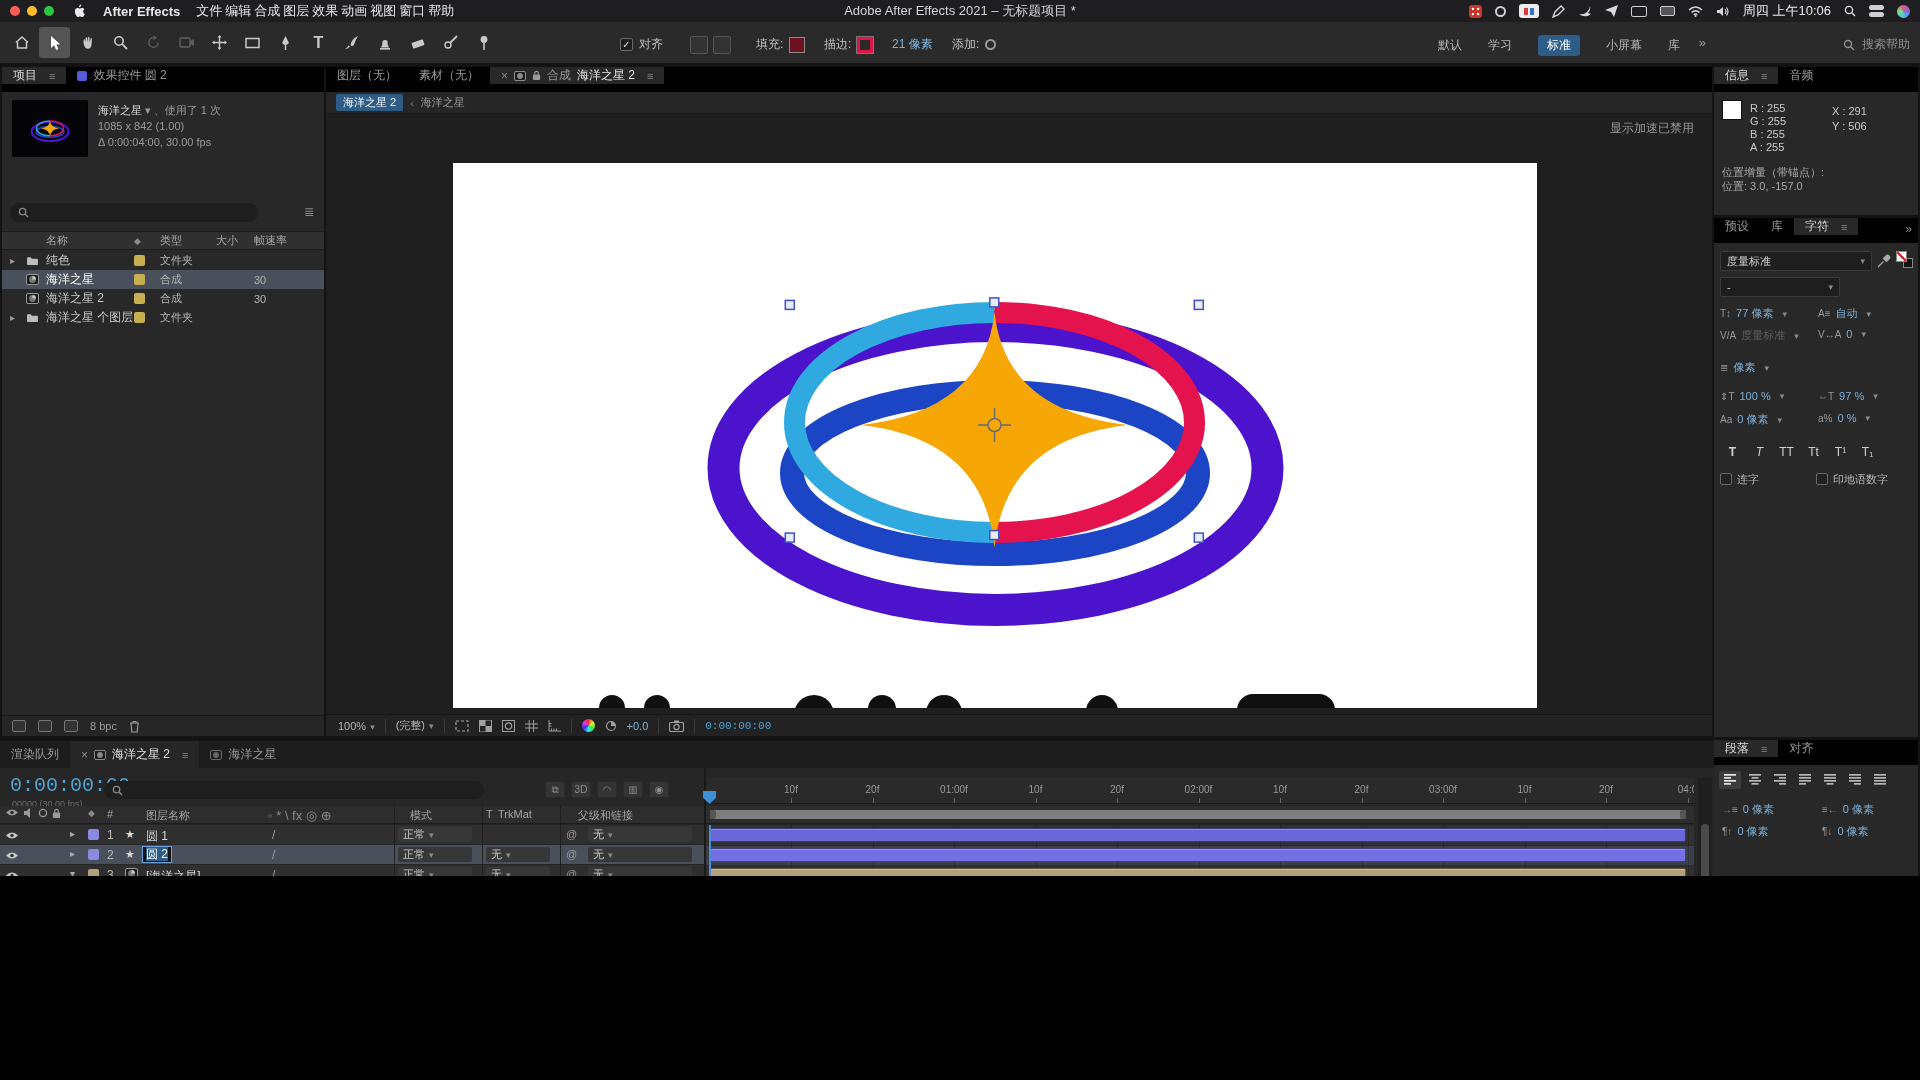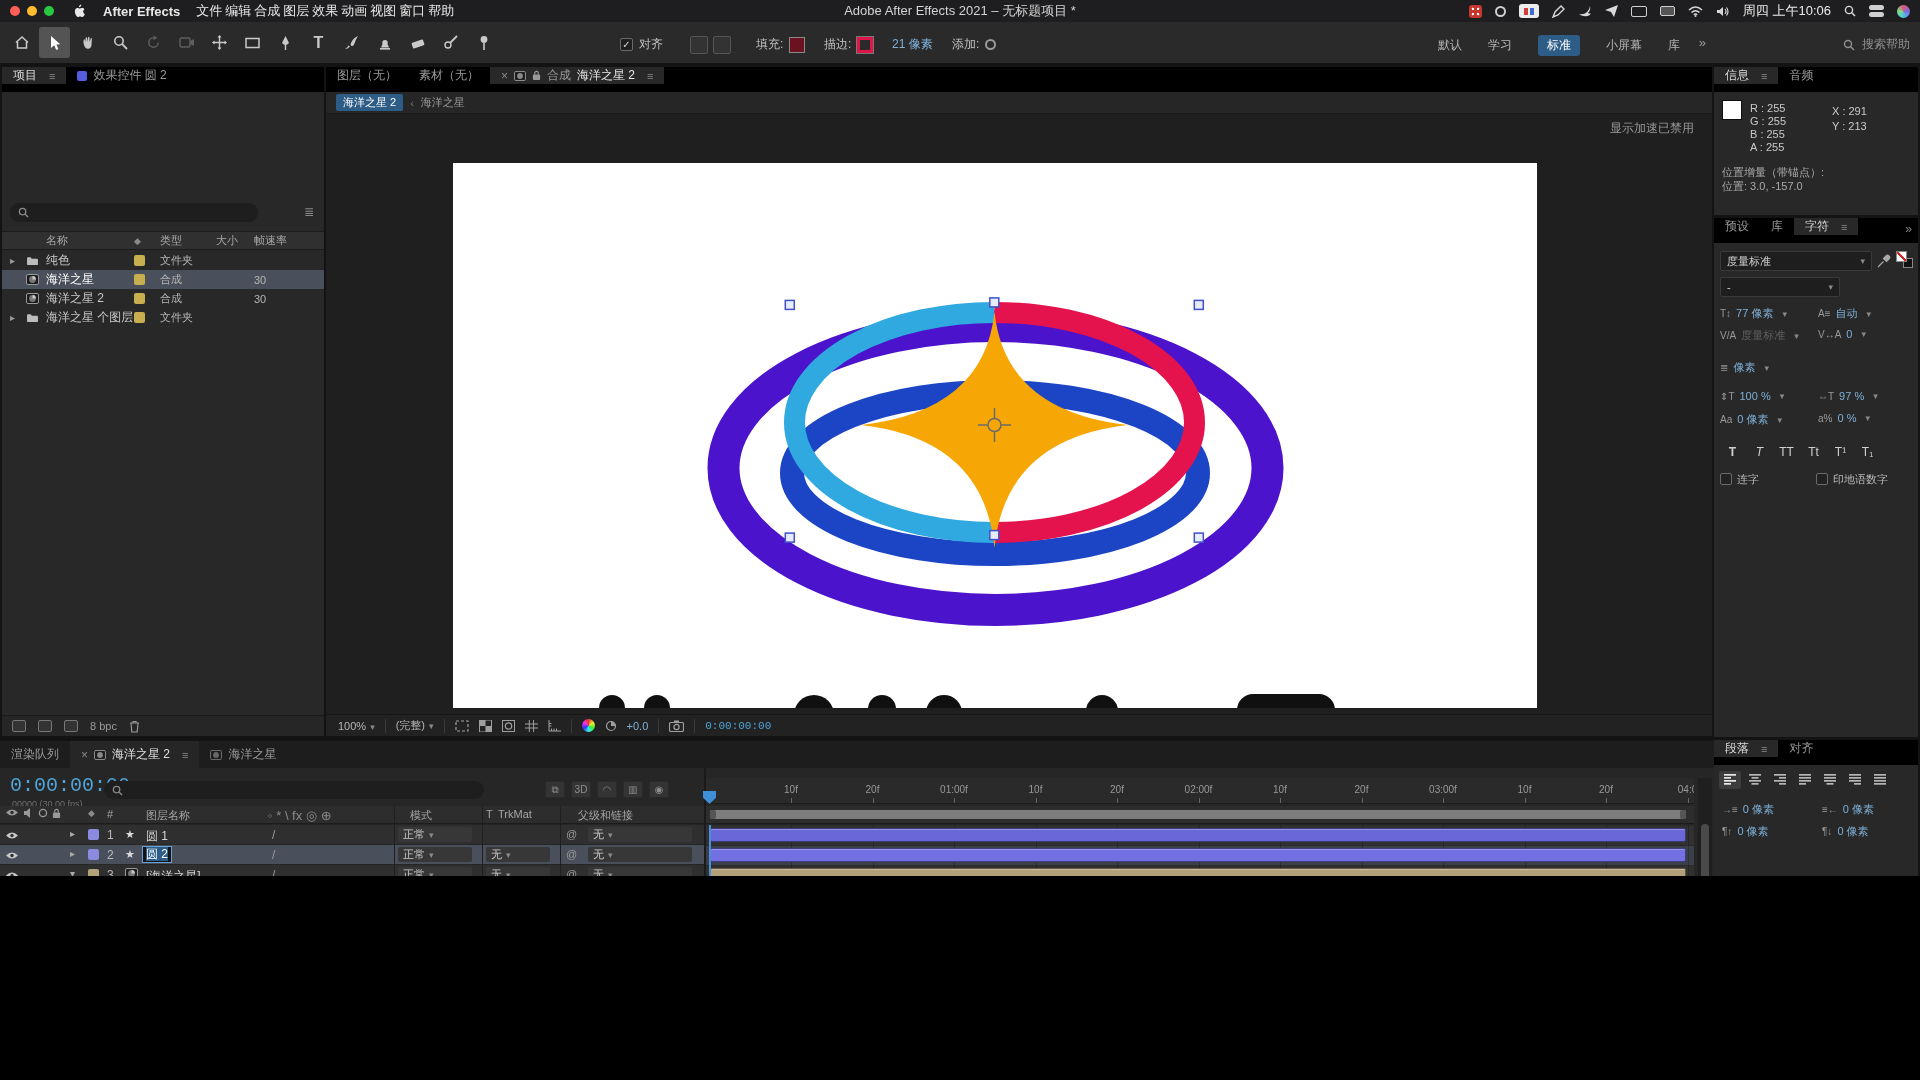--- a/index.html
+++ b/index.html
@@ -399,20 +399,33 @@
     <div class="ptabs">
       <span class="ptab active">
           <span>项目</span>
           <i class="burger">≡</i>
         </span>
       <span class="ptab">
           <i class="chipicon"></i>
           <span>效果控件 圆 2</span>
         </span>
     </div>
+    <div id="pj-preview">
+      <div id="pj-thumb">
+        <svg width="76" height="57" viewBox="-1 -159 1085 842" preserveAspectRatio="xMidYMid meet">
+          <rect x="-1" y="-159" width="1085" height="842" fill="#050507"></rect>
+          <use href="#logo-g"></use>
+        </svg>
+      </div>
+      <div id="pj-meta">
+        <div><span class="nm">海洋之星</span> <span>▾</span> 、<span>使用了 1 次</span></div>
+        <div>1085 x 842 (1.00)</div>
+        <div>Δ 0:00:04:00, 30.00 fps</div>
+      </div>
+    </div>
     <div id="pj-search">
       <svg width="11" height="11" viewBox="0 0 12 12">
           <circle cx="5" cy="5" r="3.5" fill="none" stroke="#8a8a8a" stroke-width="1.4"></circle>
           <path d="M7.8 7.8 L11 11" stroke="#8a8a8a" stroke-width="1.5"></path>
         </svg>
     </div>
     <span id="pj-search-flow">≣</span>
     <div id="pj-header">
       <span></span>
         <span></span>
@@ -621,21 +634,21 @@
       <span class="ptab">
           <span>音频</span>
         </span>
     </div>
     <div id="info-swatch"></div>
     <span class="inf" style="left:36px;top:35px">R : 255</span>
     <span class="inf" style="left:36px;top:48px">G : 255</span>
     <span class="inf" style="left:36px;top:61px">B : 255</span>
     <span class="inf" style="left:36px;top:74px">A : 255</span>
     <span class="inf" style="left:118px;top:38px">X : 291</span>
-    <span class="inf" style="left:118px;top:53px">Y : 213</span>
+    <span class="inf" style="left:118px;top:53px">Y : 506</span>
     <span class="inf lab" style="left:8px;top:98px">位置增量（带锚点）:</span>
     <span class="inf lab" style="left:8px;top:112px">位置: 3.0, -157.0</span>
   </div>
 
   <div class="panel" id="char-panel">
     <div class="ptabs">
       <span class="ptab">
           <span>预设</span>
         </span>
       <span class="ptab">

